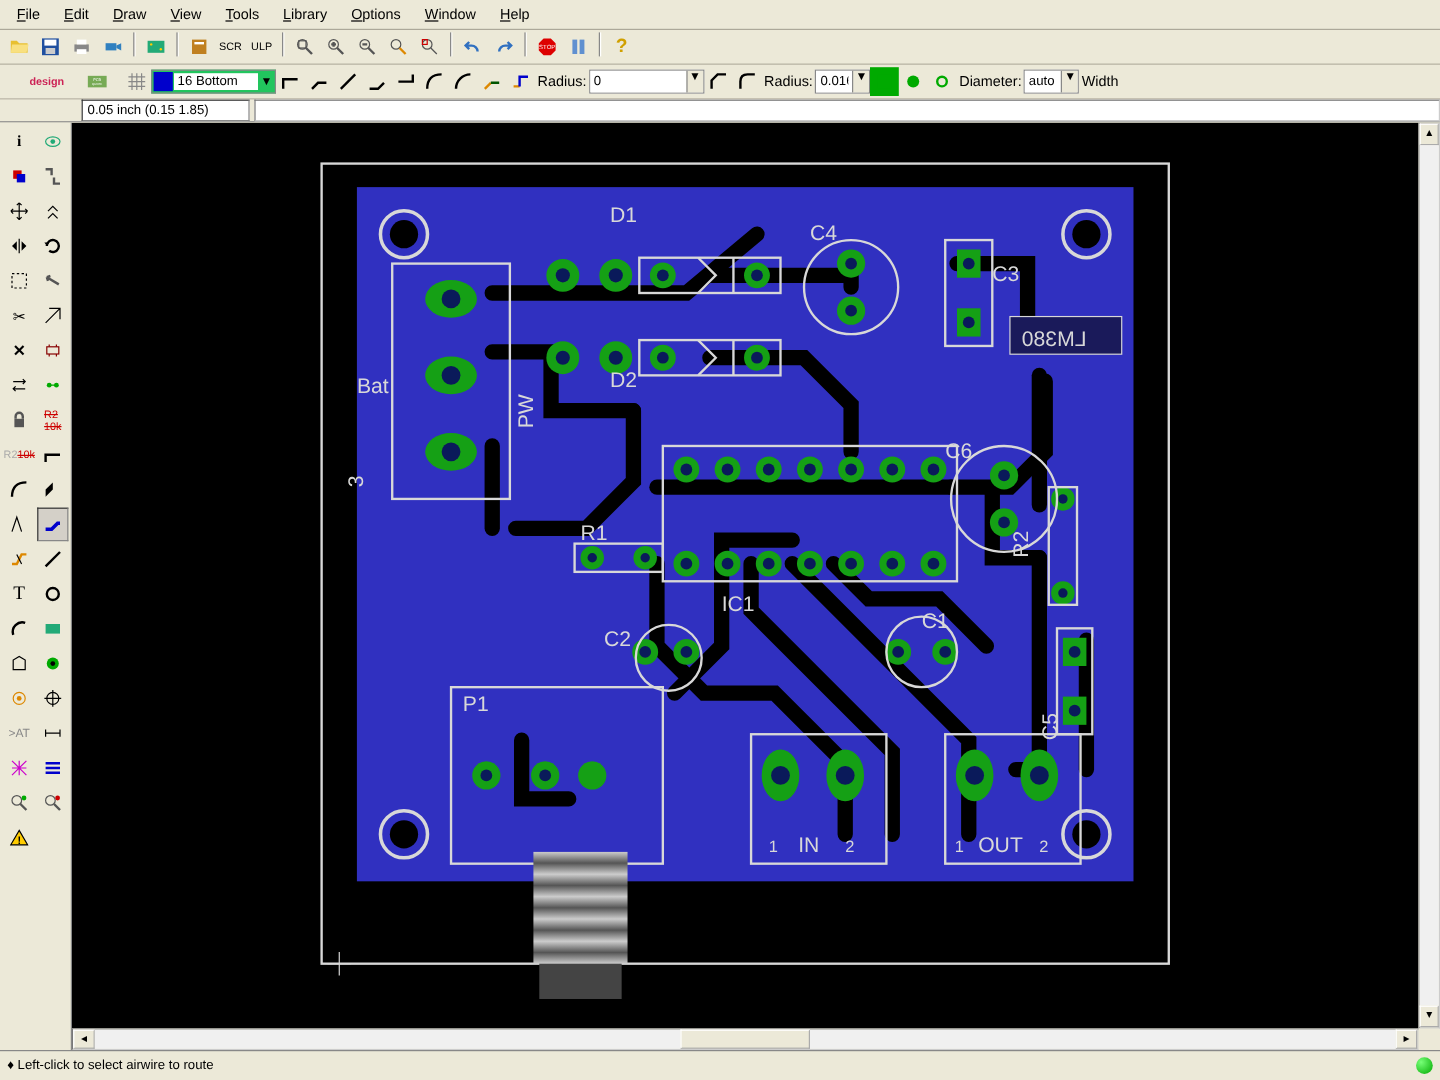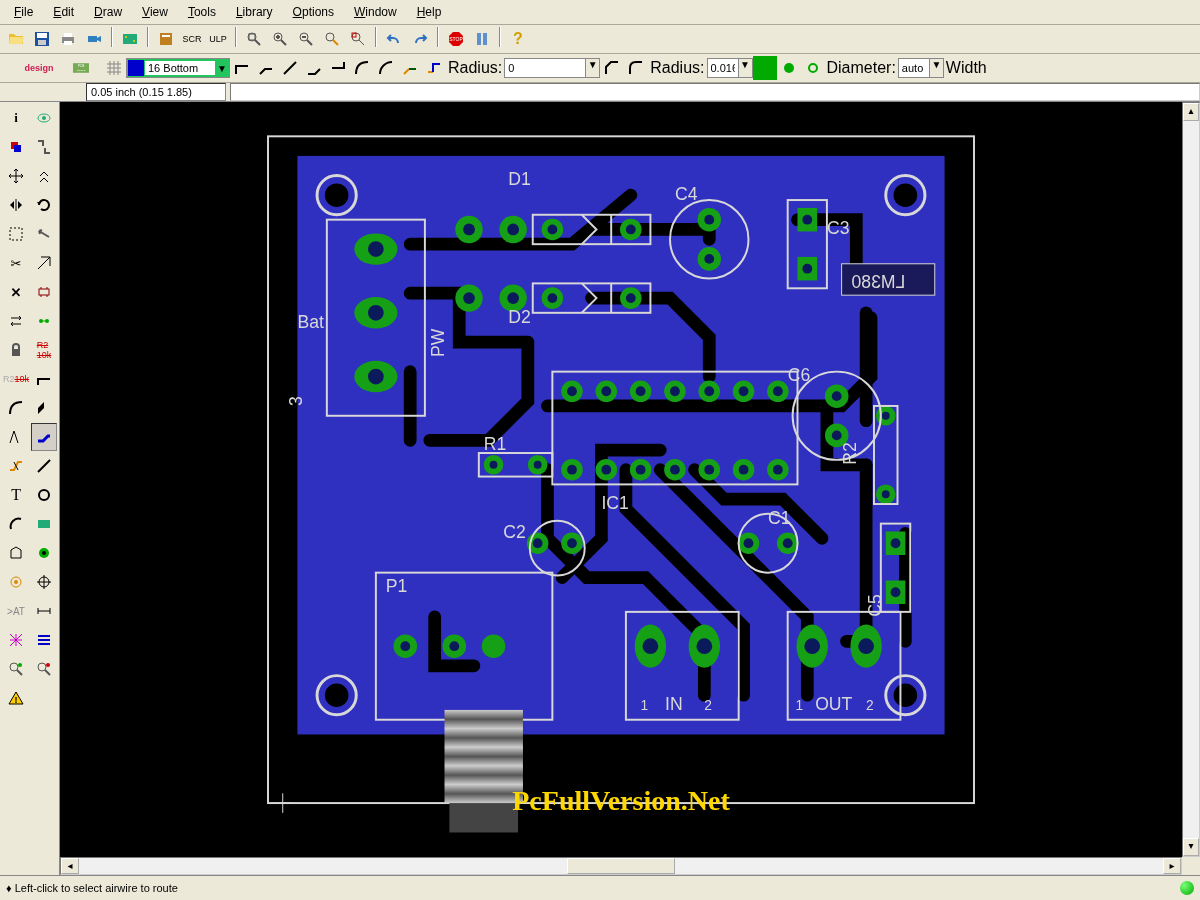--- a/index.html
+++ b/index.html
@@ -9,26 +9,26 @@
 .menubar span u { text-decoration: underline; }
 .toolbar { display: flex; align-items: flex-start; background: #ece9d8; padding: 2px 4px; border-bottom: 1px solid #aca899; gap: 2px; }
 .toolbar .sep { width: 2px; height: 20px; border-left: 1px solid #888; border-right: 1px solid #fff; margin: 0 3px; }
 .tbtn { width: 24px; height: 24px; display: flex; align-items: center; justify-content: center; cursor: pointer; border: 1px solid transparent; font-size: 14px; }
 .tbtn svg { width: 16px; height: 16px; }
 .optbar { display: flex; align-items: center; background: #ece9d8; padding: 2px 18px; border-bottom: 1px solid #aca899; gap: 0; }
 .layersel { display: flex; align-items: center; border: 1px solid #888; background: #22c55e; height: 20px; }
 .layersel .sw { width: 16px; height: 16px; background: #0000cc; margin: 1px; }
 .layersel input { border: none; width: 70px; padding: 1px 3px; font-size: 11px; }
 .layersel .dd { width: 14px; text-align: center; cursor: pointer; font-size: 10px; }
-.optlabel { font-size: 16px; padding: 0 2px; }
+.optlabel { font-size: 12px; padding: 0 2px; }
 .combo { display: flex; border: 1px solid #888; background: white; height: 20px; }
 .combo input { border: none; width: 30px; padding: 1px 3px; font-size: 11px; }
 .combo .dd { width: 14px; text-align: center; cursor: pointer; background: #ece9d8; border-left: 1px solid #888; font-size: 10px; }
 .coordbar { display: flex; align-items: center; background: #ece9d8; border-bottom: 1px solid #888; }
-.coordbar input { border: 1px inset #888; background: white; height: 18px; width: 140px; padding: 1px 4px; font-size: 11px; margin-left: 86px; }
+.coordbar input { border: 1px inset #888; background: white; height: 18px; width: 140px; padding: 1px 4px; font-size: 11px; margin-left: 68px; }
 .main { flex: 1; display: flex; overflow: hidden; }
 .sidetools { width: 60px; background: #ece9d8; border-right: 1px solid #888; display: grid; grid-template-columns: 1fr 1fr; grid-auto-rows: 28px; padding: 2px; gap: 1px; align-content: start; }
 .stool { display: flex; align-items: center; justify-content: center; cursor: pointer; border: 1px solid transparent; font-size: 13px; }
 .stool.sel { border: 1px inset #888; background: #d4d0c8; }
 .stool svg { width: 16px; height: 16px; }
 .canvas-wrap { flex: 1; display: flex; flex-direction: column; background: #ece9d8; }
 .canvas-area { flex: 1; position: relative; overflow: hidden; background: #ece9d8; }
 .canvas { position: absolute; inset: 0; background: black; margin: 0 18px 18px 0; }
 .pcb { position: absolute; }
 .pcb-board { fill: #3030c0; }
@@ -798,21 +798,20 @@
             <text x="310" y="500">P1</text>
             <text x="225" y="310" transform="rotate(-90 225 310)">3</text>
             <text x="595" y="620">IN</text>
             <text x="570" y="620" font-size="14">1</text>
             <text x="635" y="620" font-size="14">2</text>
             <text x="748" y="620">OUT</text>
             <text x="728" y="620" font-size="14">1</text>
             <text x="800" y="620" font-size="14">2</text>
           </g>
         </svg>
-        <div class="watermark">PcFullVersion.Net</div>
       </div>
       <div class="vscroll">
         <div class="btn">▴</div>
         <div class="track"></div>
         <div class="btn">▾</div>
       </div>
       <div class="hscroll">
         <div class="btn">◂</div>
         <div class="track">
             <div class="thumb"></div>

